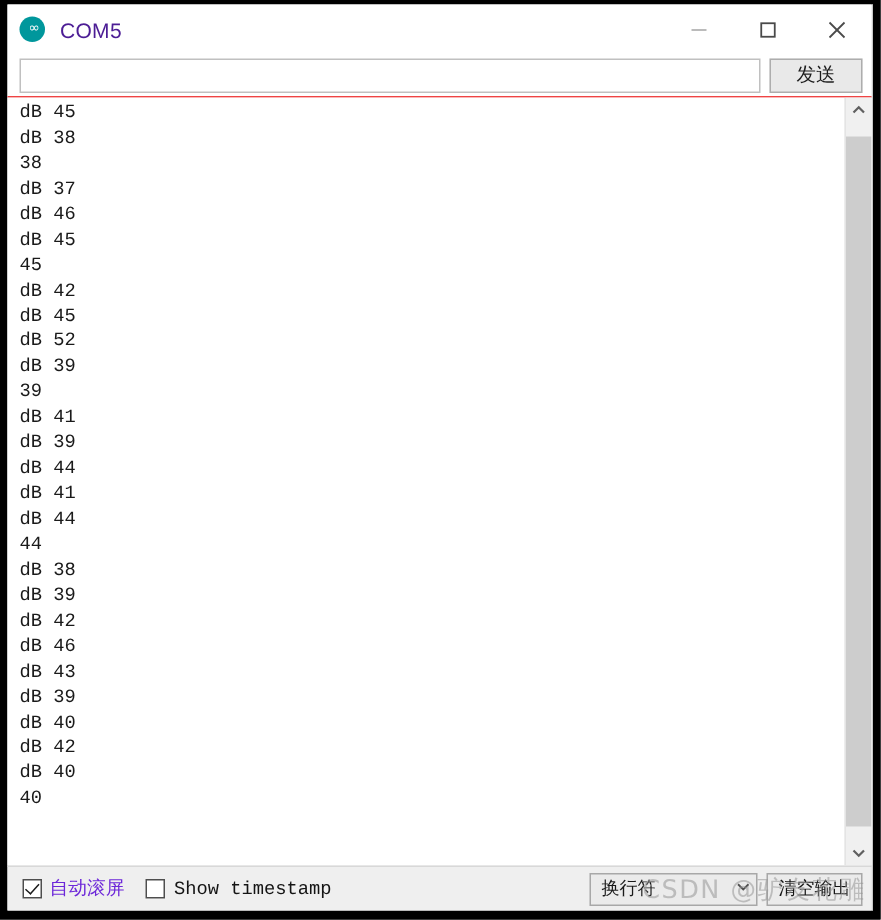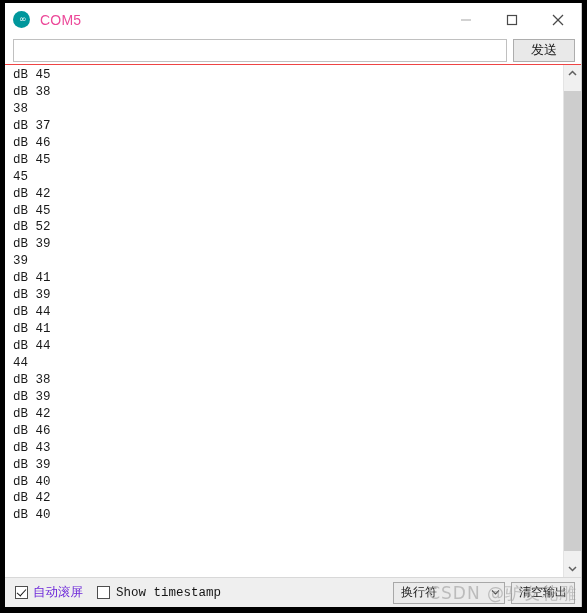--- a/index.html
+++ b/index.html
@@ -53,21 +53,21 @@
     color: #ffffff;
     font-size: 9px;
     font-family: "DejaVu Sans", sans-serif;
     line-height: 1;
     letter-spacing: -1.5px;
     padding-left: 1px;
   }
   #win-title {
     margin-left: 10px;
     font-size: 14px;
-    color: #ec4899;
+    color: #4c1d95;
     font-family: "Liberation Sans", sans-serif;
     letter-spacing: 0.2px;
   }
   #win-controls {
     margin-left: auto;
     display: flex;
     height: 33px;
     align-items: stretch;
   }
   .win-btn {
@@ -342,20 +342,21 @@
         <div class="log-line">44</div>
         <div class="log-line">dB 38</div>
         <div class="log-line">dB 39</div>
         <div class="log-line">dB 42</div>
         <div class="log-line">dB 46</div>
         <div class="log-line">dB 43</div>
         <div class="log-line">dB 39</div>
         <div class="log-line">dB 40</div>
         <div class="log-line">dB 42</div>
         <div class="log-line">dB 40</div>
+        <div class="log-line">40</div>
       </div>
 
     <div id="scrollbar">
       <div class="sb-arrow">
         <svg width="9" height="7" viewBox="0 0 9 7" aria-hidden="true">
           <polyline points="1,5 4.5,1.5 8,5" fill="none" stroke="currentColor" stroke-width="1.5"></polyline>
         </svg>
       </div>
       <div id="sb-track">
         <div id="sb-thumb" style="height: 460px; top: 9px;"></div>

